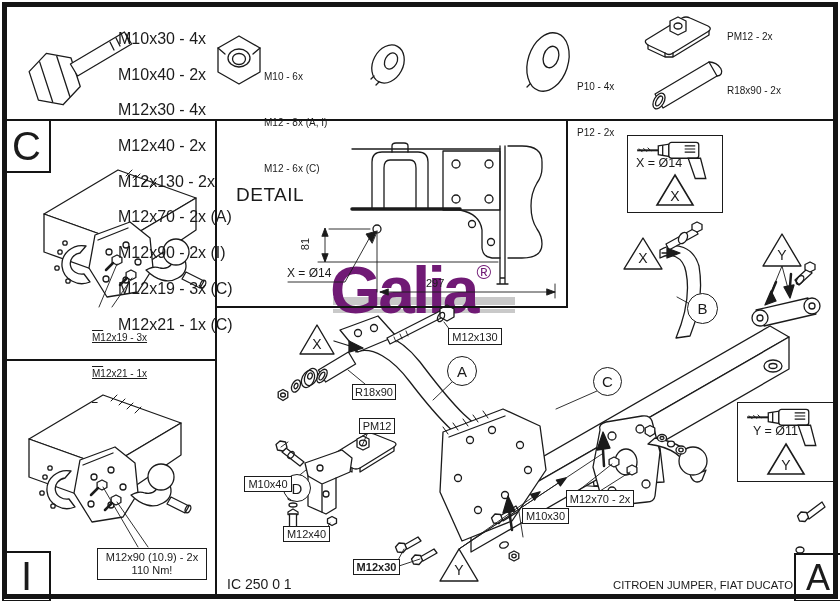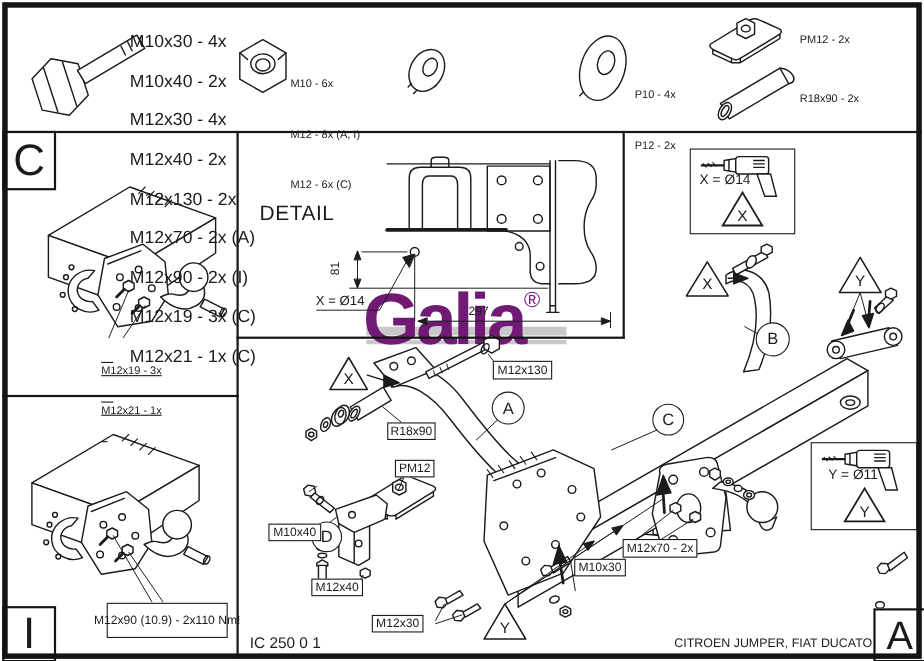--- a/index.html
+++ b/index.html
@@ -136,21 +136,21 @@
       <path d="M99,307 L117,264 M112,307 L132,278"></path>
       <path d="M138,547 L103,487 M148,547 L117,502"></path>
     </g>
   </svg>
 
   <div class="txt" style="left:92px;top:308px;font-size:10px;line-height:12px;text-decoration:underline;">
     <div>M12x19 - 3x</div>
     <div>M12x21 - 1x</div>
   </div>
 
-  <div class="lbl-box" style="left:97px;top:548px;width:108px;height:30px;line-height:13px;">
+  <div class="lbl-box" style="left:97px;top:548px;width:108px;height:30px;flex-direction:column;line-height:13px;">
     <div>M12x90 (10.9) - 2x</div>
     <div>110 Nm!</div>
   </div>
 
   <svg style="left:215px;top:122px;width:622px;height:476px;" viewBox="215 122 622 476" fill="none" stroke="#1b1b1b" stroke-width="1.3" stroke-linejoin="round" stroke-linecap="round">
 
     <g>
       <path d="M352,149 H500"></path>
       <path d="M352,209 H460" stroke-width="3.5"></path>
       <path d="M372,209 V162 Q372,152 382,152 H418 Q428,152 428,162 V209"></path>
@@ -412,21 +412,21 @@
   <div class="circ" style="left:447px;top:356px;width:28px;height:28px;">A</div>
   <div class="circ" style="left:687px;top:293px;width:29px;height:29px;">B</div>
   <div class="circ" style="left:593px;top:367px;width:27px;height:27px;">C</div>
   <div class="circ" style="left:283px;top:474px;width:26px;height:26px;">D</div>
 
   <div class="lbl-box" style="left:448px;top:328px;width:52px;height:15px;">M12x130</div>
   <div class="lbl-box" style="left:352px;top:384px;width:42px;height:14px;">R18x90</div>
   <div class="lbl-box" style="left:359px;top:418px;width:34px;height:14px;">PM12</div>
   <div class="lbl-box" style="left:244px;top:432px;width:46px;height:14px;margin-top:44px;">M10x40</div>
   <div class="lbl-box" style="left:283px;top:526px;width:45px;height:14px;">M12x40</div>
-  <div class="lbl-box" style="left:338px;top:559px;width:45px;height:14px;">M12x30</div>
+  <div class="lbl-box" style="left:353px;top:559px;width:45px;height:14px;font-weight:bold;">M12x30</div>
   <div class="lbl-box" style="left:522px;top:508px;width:45px;height:14px;">M10x30</div>
   <div class="lbl-box" style="left:566px;top:490px;width:66px;height:15px;">M12x70 - 2x</div>
 
   <div class="txt" style="left:227px;top:576px;font-size:14px;">IC 250 0 1</div>
   <div class="txt" style="left:613px;top:554px;font-size:11.3px;line-height:12.6px;">
     <div>CITROEN JUMPER, FIAT DUCATO,</div>
     
     
   </div>
 

